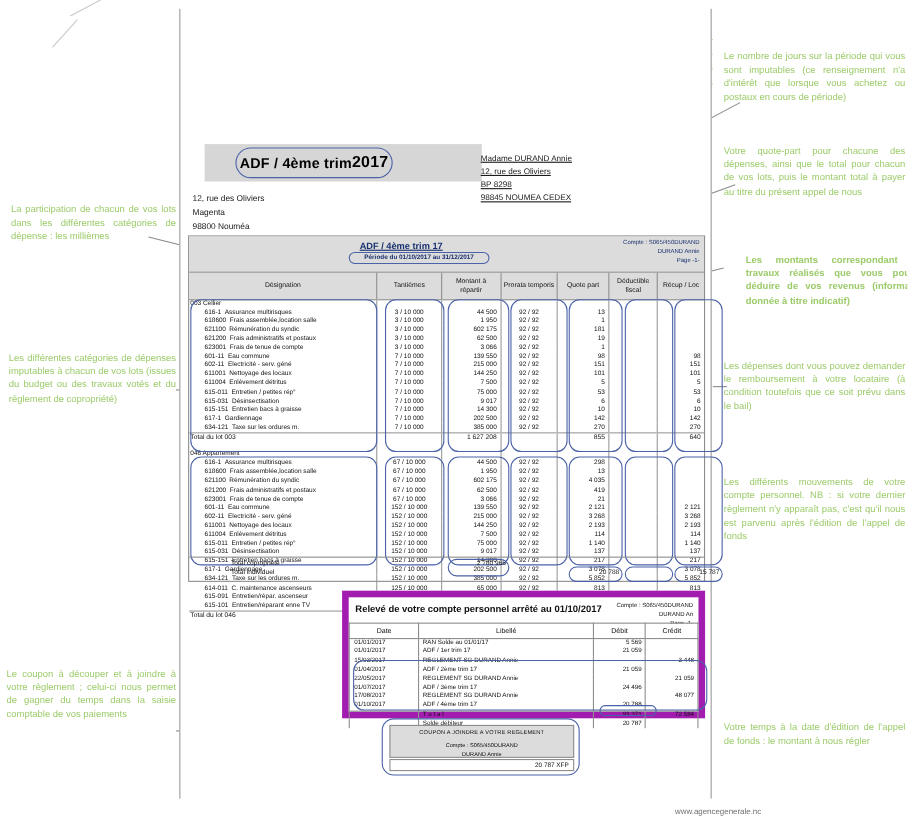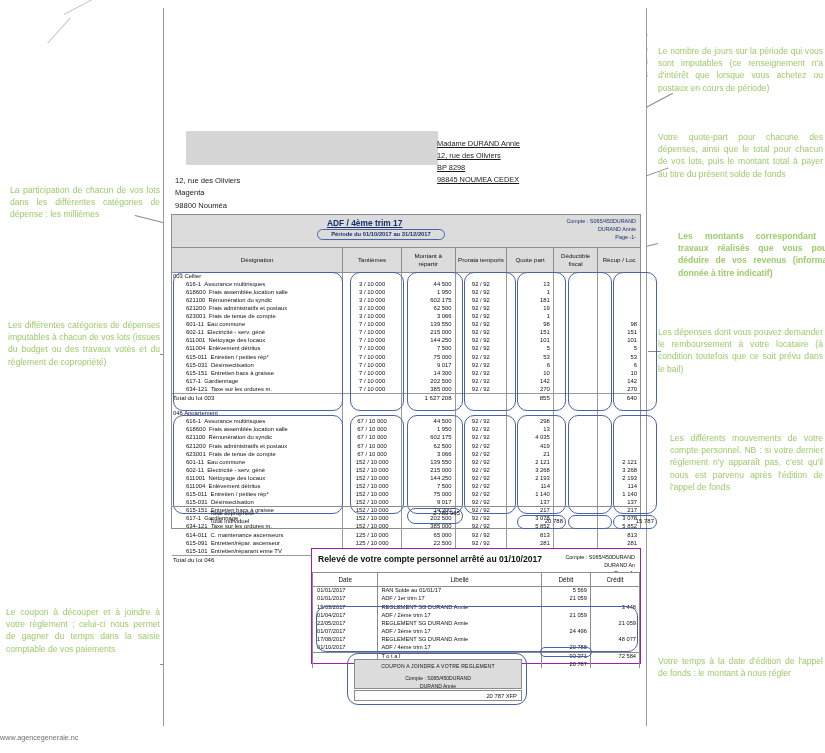--- a/index.html
+++ b/index.html
@@ -89,22 +89,22 @@
   
   .colpill { position:absolute; border:1.4px solid #4a62a8; border-radius:10px; pointer-events:none; }
 
   
   #grandtot { position:absolute; left:0; bottom:0; width:100%; height:22px;
               border-top:1px solid #8d8d8d; }
   #grandtot .lbl { position:absolute; left:38px; font-size:6.0px; color:#111; }
   #grandtot .v { position:absolute; font-size:6.0px; color:#111; text-align:right; }
 
   
-  #releve { position:absolute; left:147px; top:540px; width:330px; height:116px;
-            border:1px solid #a21caf; background:#fff; }
+  #releve { position:absolute; left:147px; top:529px; width:330px; height:116px;
+            border:6px solid #a21caf; background:#fff; }
   #relTitle { position:absolute; left:6px; top:5px; font-size:8.6px; font-weight:bold; color:#111; }
   #relAcct { position:absolute; right:5px; top:4px; text-align:right; font-size:5.4px; line-height:1.5; color:#111; }
   table.rel { border-collapse:collapse; width:100%; table-layout:fixed; font-size:5.7px; color:#111;
               position:absolute; top:23px; left:0; }
   table.rel th { background:#fff; font-weight:normal; font-size:6.4px;
                  border:1px solid #8d8d8d; border-top:1px solid #8d8d8d; padding:3px 2px; text-align:center; }
   table.rel td { border-left:1px solid #8d8d8d; border-right:1px solid #8d8d8d;
                  padding:0 3px; height:8.2px; line-height:1.2; }
   table.rel td.l { text-align:left; }
   table.rel td.r { text-align:right; }
@@ -113,66 +113,70 @@
   
   #coupon { position:absolute; left:183px; top:645px; width:180px; height:52px;
             border:1.4px solid #4a62a8; border-radius:11px; }
   #couponInner { position:absolute; left:6px; top:5px; width:168px; height:30px;
                  background:#dcdcdc; border:1px solid #8d8d8d; }
   #couponInner .ct { text-align:center; font-size:5.1px; padding-top:3px; color:#111; letter-spacing:.2px; }
   #couponInner .ca { text-align:center; font-size:5.1px; padding-top:6px; line-height:1.5; color:#111; }
   #couponAmt { position:absolute; left:6px; top:36px; width:168px; height:11px;
                border:1px solid #8d8d8d; text-align:right; font-size:5.8px; padding:2px 4px 0 0; color:#111; }
 
-  #footer { position:absolute; left:0; top:733px; width:692px; text-align:left;
+  #footer { position:absolute; left:0; top:733px; width:692px; text-align:right;
             font-size:7.2px; color:#6f6f6f; }
 
   
   .stroke { position:absolute; background:#c9c9c9; }
 </style>
 </head>
 <body>
 
 <div class="stroke" style="left:62px; top:6px; width:34px; height:1px; transform:rotate(-28deg);"></div>
 <div class="stroke" style="left:42px; top:30px; width:34px; height:1px; transform:rotate(-48deg);"></div>
 
 <div class="anno" style="left:198px; top:52px; width:118px; text-align:center;">Le titre de l'appel de fonds ; ici les charges courantes du 4ème trimestre 2017</div>
 <div class="leader" style="left:281px; top:110px; width:1px; height:22px;"></div>
 
 <div class="anno" style="left:478px; top:31px; width:170px;">Le montant de chaque dépense pour l'ensemble de la copropriété, sur la période considérée (le trimestre pour les charges courantes), issu du budget voté ou des travaux approuvés en assemblée</div>
 <div class="leader" style="left:430px; top:180px; width:130px; height:1px; transform:rotate(46deg); transform-origin:left center;"></div>
 
 <div class="anno" style="left:658px; top:45px; width:165px;">Le nombre de jours sur la période qui vous sont imputables (ce renseignement n'a d'intérêt que lorsque vous achetez ou postaux en cours de période)</div>
 <div class="leader" style="left:505px; top:182px; width:190px; height:1px; transform:rotate(-28deg); transform-origin:left center;"></div>
 
-<div class="anno" style="left:658px; top:131px; width:165px;">Votre quote-part pour chacune des dépenses, ainsi que le total pour chacun de vos lots, puis le montant total à payer au titre du présent solde de fonds</div>
+<div class="anno" style="left:658px; top:131px; width:165px;">Votre quote-part pour chacune des dépenses, ainsi que le total pour chacun de vos lots, puis le montant total à payer au titre du présent appel de nous</div>
 <div class="leader" style="left:565px; top:205px; width:110px; height:1px; transform:rotate(-20deg); transform-origin:left center;"></div>
 
 <div class="anno tr" style="left:10px; top:184px; width:150px;">La participation de chacun de vos lots dans les différentes catégories de dépense : les millièmes</div>
 <div class="leader" style="left:135px; top:215px; width:210px; height:1px; transform:rotate(14deg); transform-origin:left center;"></div>
 
 <div class="anno" style="left:678px; top:230px; width:165px;font-weight:bold;">Les montants correspondant aux travaux réalisés que vous pourrez déduire de vos revenus (information donnée à titre indicatif)</div>
 <div class="leader" style="left:590px; top:260px; width:70px; height:1px; transform:rotate(-14deg); transform-origin:left center;"></div>
 
 <div class="anno tr" style="left:8px; top:319px; width:152px;">Les différentes catégories de dépenses imputables à chacun de vos lots (issues du budget ou des travaux votés et du règlement de copropriété)</div>
 <div class="leader" style="left:160px; top:354px; width:30px; height:1px;"></div>
 
 <div class="anno" style="left:658px; top:326px; width:165px;">Les dépenses dont vous pouvez demander le remboursement à votre locataire (à condition toutefois que ce soit prévu dans le bail)</div>
 <div class="leader" style="left:648px; top:351px; width:13px; height:1px;"></div>
 
-<div class="anno" style="left:658px; top:432px; width:165px;padding-left:12px;">Les différents mouvements de votre compte personnel. NB : si votre dernier règlement n'y apparaît pas, c'est qu'il nous est parvenu après l'édition de l'appel de fonds</div>
+<div class="anno" style="left:658px; top:432px; width:165px;">Les différents mouvements de votre compte personnel. NB : si votre dernier règlement n'y apparaît pas, c'est qu'il nous est parvenu après l'édition de l'appel de fonds</div>
 
 <div class="anno tr" style="left:6px; top:606px; width:154px;">Le coupon à découper et à joindre à votre règlement ; celui-ci nous permet de gagner du temps dans la saisie comptable de vos paiements</div>
 <div class="leader" style="left:160px; top:664px; width:26px; height:1px;"></div>
 
 <div class="anno" style="left:658px; top:655px; width:165px;">Votre temps à la date d'édition de l'appel de fonds : le montant à nous régler</div>
 
 <div id="sheet">
 
   <div id="titleband"></div>
+  <div class="pill" id="titlepill">
+    <span>ADF / 4ème trim </span>
+      <span class="yr">2017</span>
+  </div>
   <div id="senderaddr" style="white-space:pre-line;">12, rue des Oliviers
 Magenta
 98800 Nouméa
 Le  1/10/2017</div>
   <div id="recipaddr" style="white-space:pre-line;text-decoration:underline;">Madame DURAND Annie
 12, rue des Oliviers
 BP 8298
 98845 NOUMEA CEDEX</div>
 
   <div id="mainblock">

